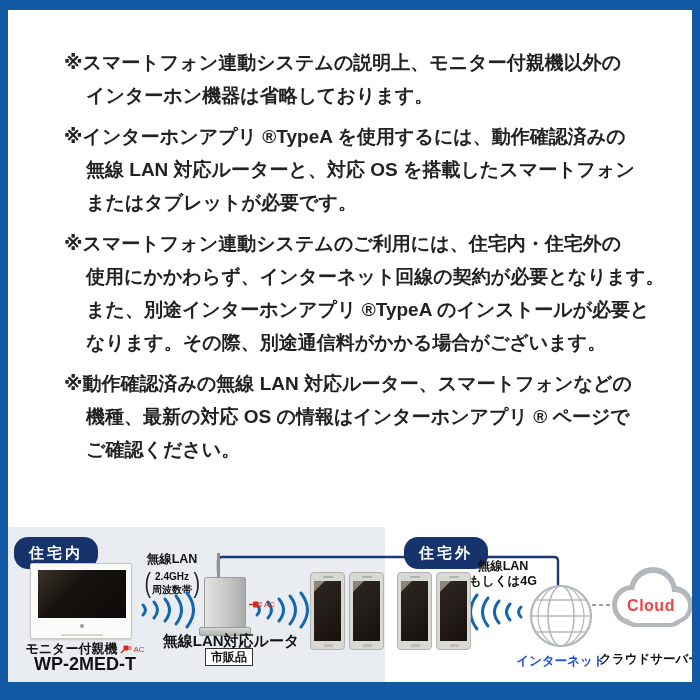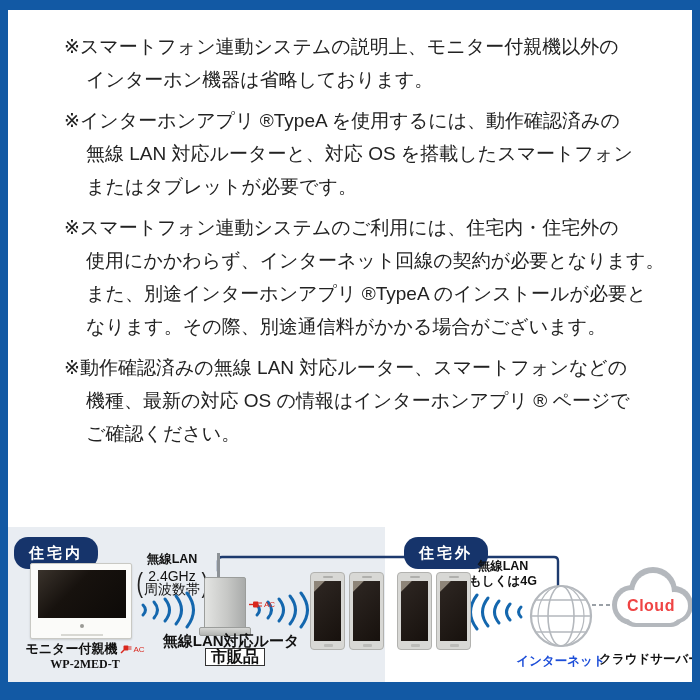--- a/index.html
+++ b/index.html
@@ -12,21 +12,21 @@
     border-width:10px 8px 18px 8px;
     background:#fff; position:relative; overflow:hidden;
   }
 
   .page-title {
     margin:17px 0 0 52px;
     font-size:37px; font-weight:bold; color:#1a67b2; letter-spacing:1px;
     white-space:nowrap;
   }
 
-  .notes { margin:20px 0 0 56px; width:610px; }
+  .notes { margin:36px 0 0 56px; width:610px;font-weight:bold; }
   .note {
     font-size:19px; line-height:33px; color:#222;
     white-space:pre-line;
     padding-left:22px; text-indent:-22px;
     margin-bottom:8px;
   }
 
   
   .diagram {
     position:absolute; left:0; bottom:0; width:684px; height:155px;
@@ -56,31 +56,31 @@
   .monitor .screen {
     position:absolute; left:7px; top:6px; width:88px; height:48px;
     background:linear-gradient(135deg,#3a332c 0%,#17120e 40%,#0d0a08 100%);
   }
   .monitor .btn { position:absolute; left:49px; bottom:10px; width:4px; height:4px; border-radius:50%; background:#9a9a96; }
   .monitor .edge { position:absolute; left:30px; bottom:2px; width:42px; height:2px; background:#d8d8d3; }
   .monitor-label {
     position:absolute; left:2px; top:114px; width:150px; text-align:center;
     font-size:13px; font-weight:bold; color:#111; line-height:15px;
   }
-  .model-line { font-size:12px; font-weight:bold; color:#111;font-family:Liberation Serif, serif; }
+  .model-line { font-size:18px; font-weight:bold; color:#111; }
 
   .ac-icon { display:inline-flex; align-items:center; color:#d9261c; margin-left:2px; vertical-align:middle; }
   .ac-icon .ac-txt { font-size:8px; font-weight:normal; color:#d9261c; margin-left:1px; }
 
   
   .wifi24 { position:absolute; left:126px; top:24px; width:76px; text-align:center; color:#111; }
   .wifi24 .l1 { font-size:12.5px; font-weight:bold; }
   .paren-group { display:flex; align-items:center; justify-content:center; }
   .paren { font-size:28px; font-weight:300; color:#222; line-height:30px; transform:scaleX(.7); }
-  .paren-mid { font-size:14px; font-weight:normal; line-height:13px; }
+  .paren-mid { font-size:10px; font-weight:bold; line-height:13px; }
 
   
   .waves { position:absolute; width:60px; height:42px; }
   .waves.w1 { left:130px; top:62px; }
   .waves.w2 { left:244px; top:62px; }
   .waves.w3 { left:458px; top:64px; transform:scaleX(-1); }
 
   
   .router-antenna { position:absolute; left:209px; top:26px; width:3px; height:26px; background:#8d9297; }
   .router-body {
@@ -94,21 +94,21 @@
     border:1px solid #9b9d9b; border-radius:2px;
   }
   .router-ac { position:absolute; left:238px; top:72px; }
   .router-label {
     position:absolute; left:148px; top:105px; width:150px; text-align:center;
     font-size:15px; font-weight:bold; color:#111;
   }
   .retail-box {
     position:absolute; left:197px; top:121px;
     border:1px solid #333; background:#fff;
-    font-size:16px; font-weight:bold; color:#111; padding:0 5px; line-height:16px;
+    font-size:12px; font-weight:bold; color:#111; padding:0 5px; line-height:16px;
   }
 
   
   .phone {
     position:absolute; top:45px; width:35px; height:78px;
     background:#d8d8d5; border:1px solid #b2b2af; border-radius:4px;
   }
   .phone .p-screen {
     position:absolute; left:3px; top:8px; width:27px; height:60px;
     background:linear-gradient(135deg,#8e8579 0%,#8e8579 12%,#2b2420 13%,#17110d 100%);

